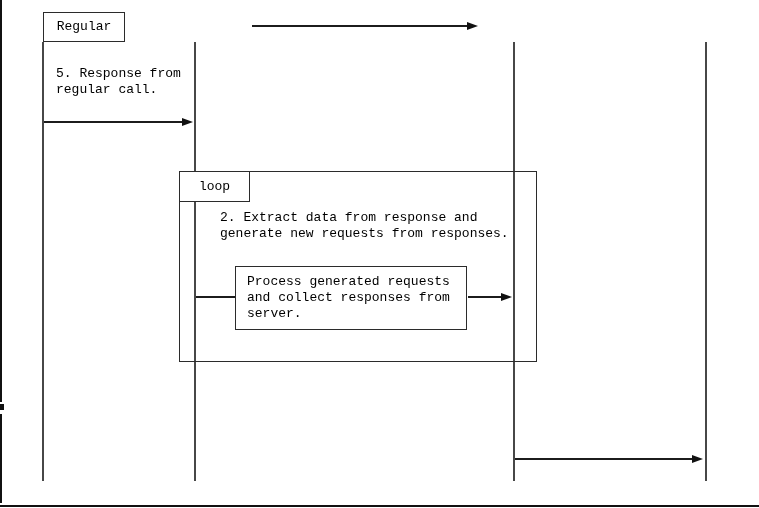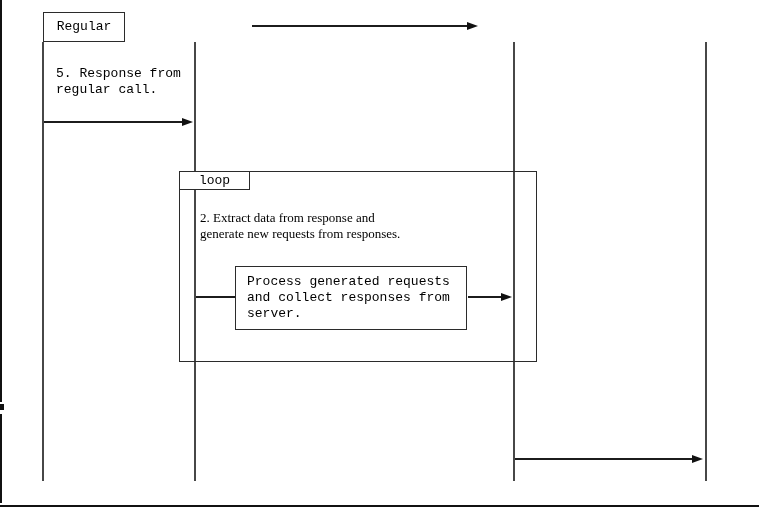--- a/index.html
+++ b/index.html
@@ -76,25 +76,25 @@
   <div class="lifeline" style="left:194px;"></div>
   <div class="lifeline" style="left:513px;"></div>
   <div class="lifeline" style="left:705px;"></div>
 
   <div class="note" style="left:56px;top:66px;">5. Response from
 regular call.</div>
   <div class="hline" style="left:44px;top:121px;width:138px;"></div>
   <div class="ahead" style="left:182px;top:117.5px;"></div>
 
   <div class="frame" style="left:179px;top:171px;width:358px;height:191px;"></div>
-  <div class="framelabel" style="left:179px;top:171px;width:71px;height:19px;">
+  <div class="framelabel" style="left:179px;top:171px;width:71px;height:31px;">
     <span>loop</span>
   </div>
 
-  <div class="note" style="left:200px;top:210px;font-family:Liberation Serif, serif;">2. Extract data from response and
+  <div class="note" style="left:220px;top:210px;">2. Extract data from response and
 generate new requests from responses.</div>
 
   <div class="procbox" style="left:235px;top:266px;width:232px;height:64px;">Process generated requests
 and collect responses from
 server.</div>
 
   <div class="hline" style="left:196px;top:296px;width:39px;"></div>
 
   <div class="hline" style="left:468px;top:296px;width:34px;"></div>
   <div class="ahead" style="left:501px;top:292.5px;"></div>

